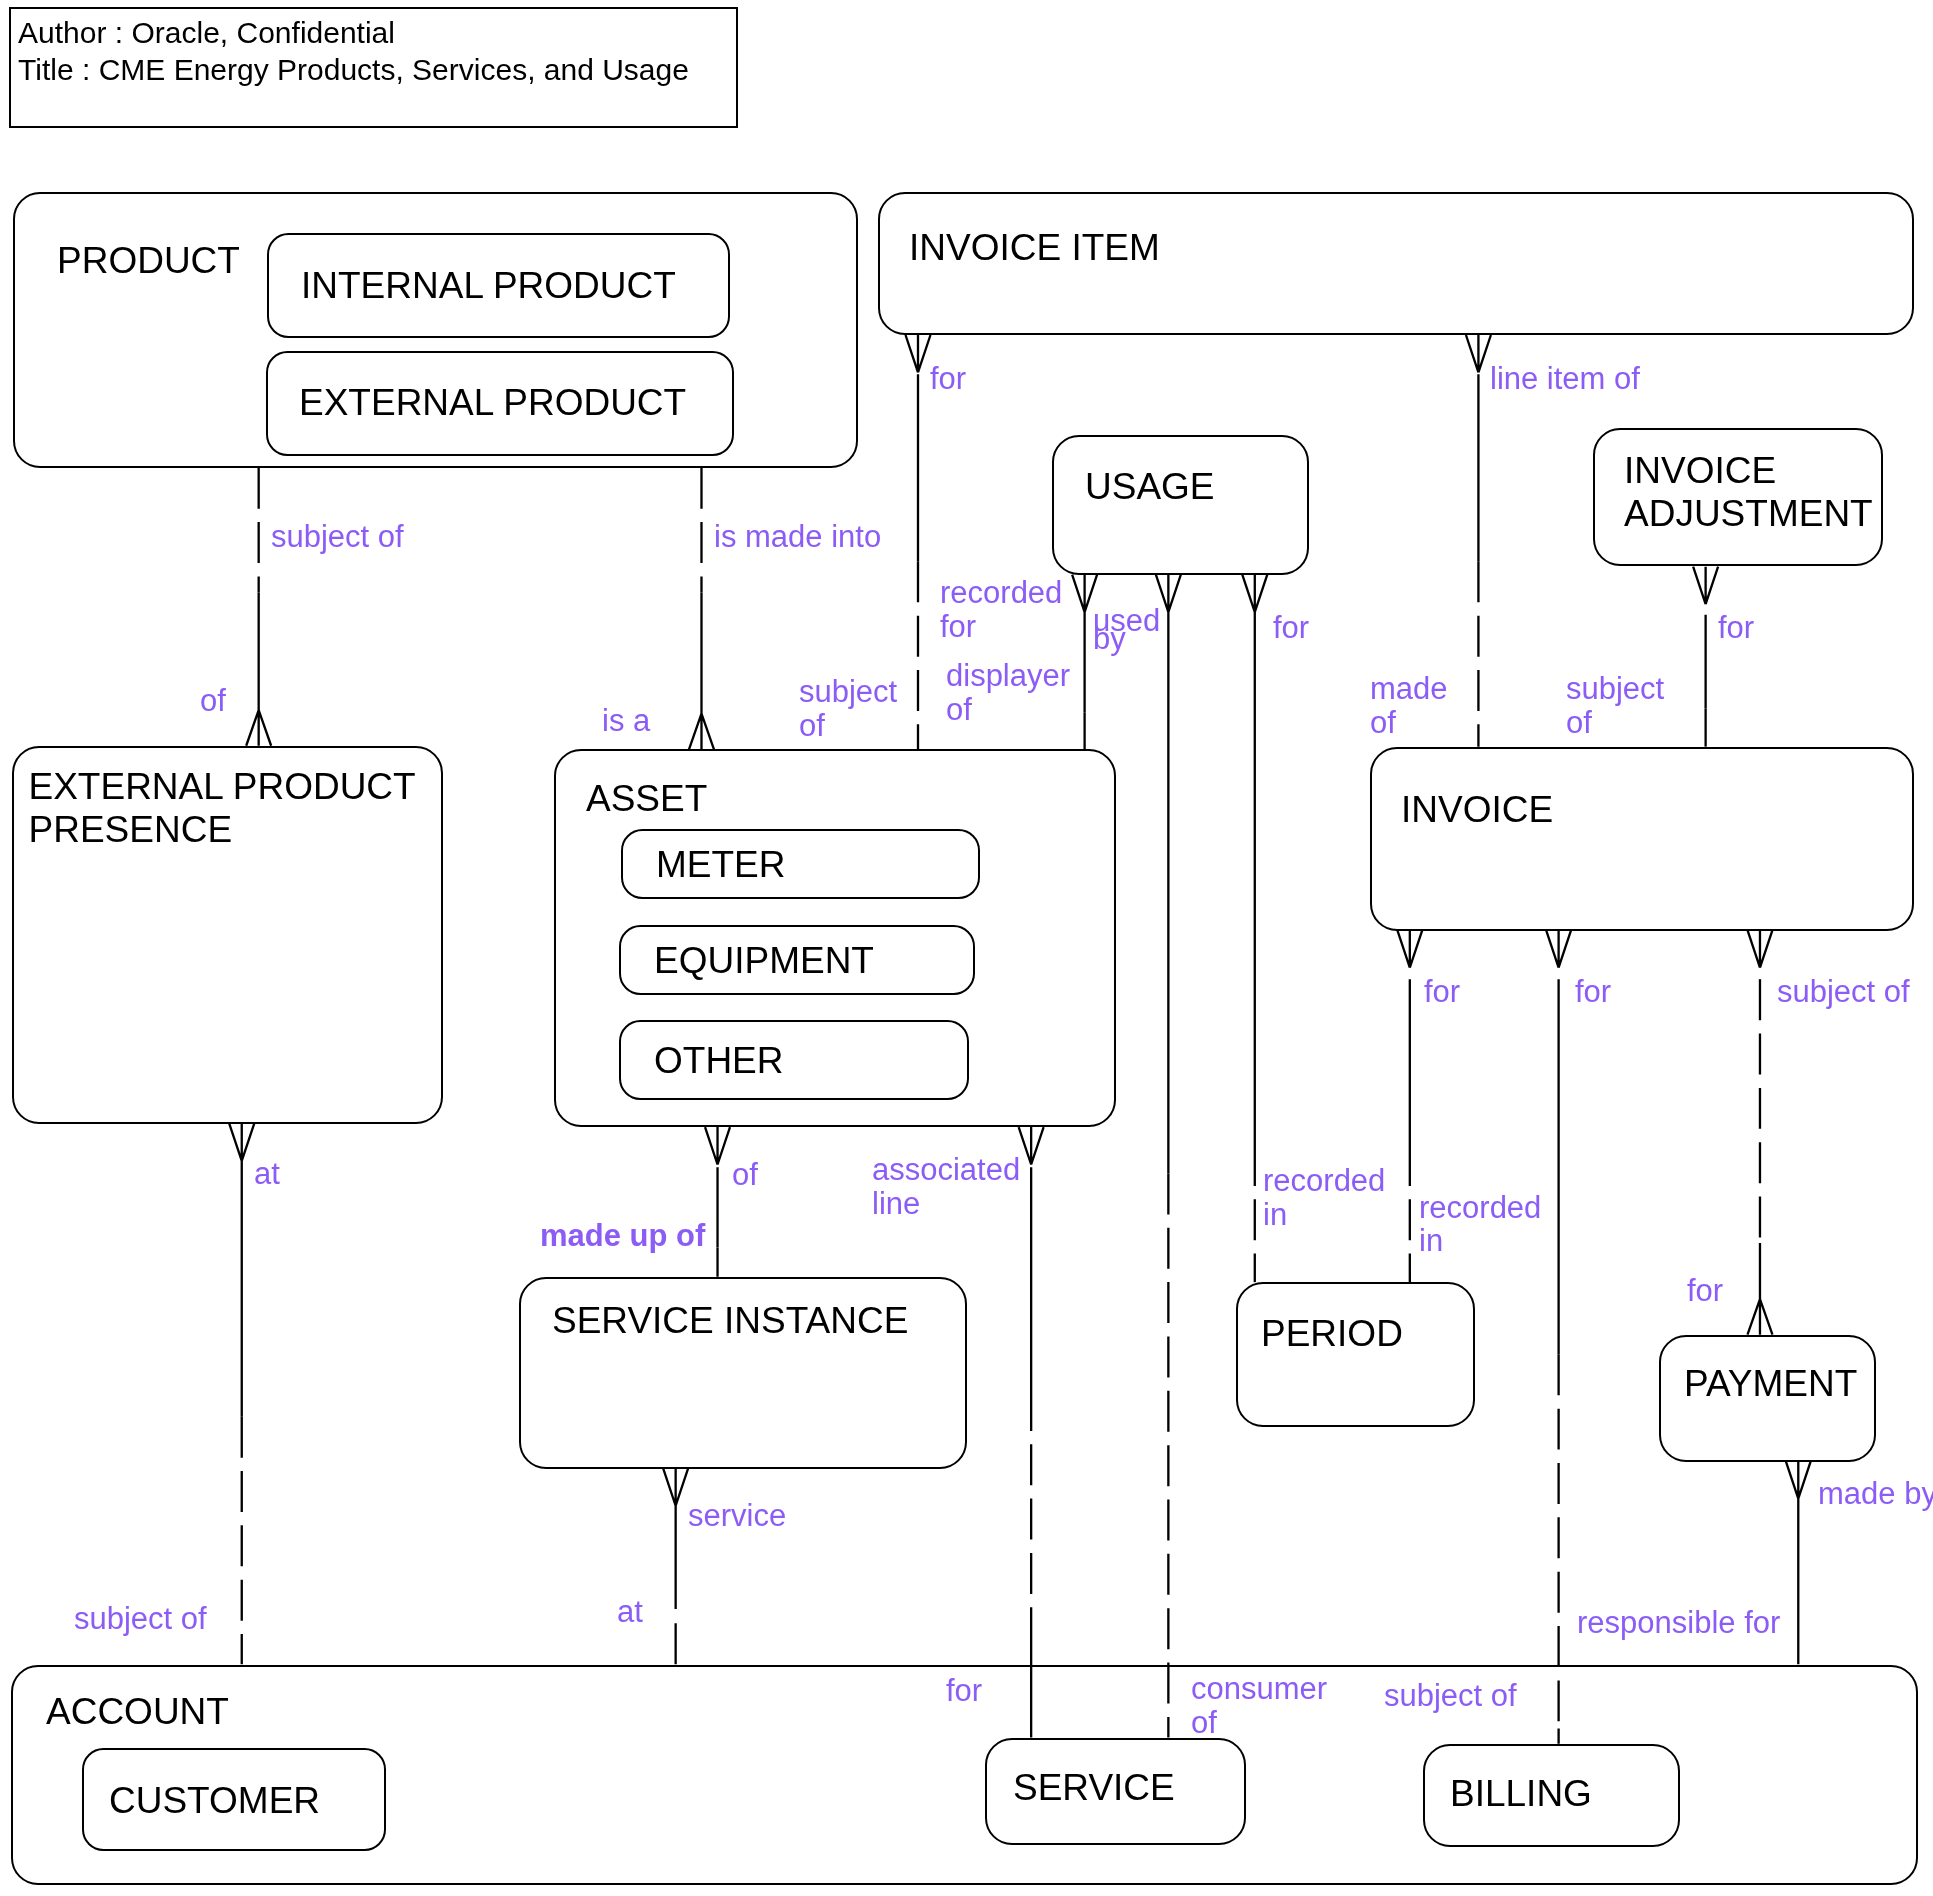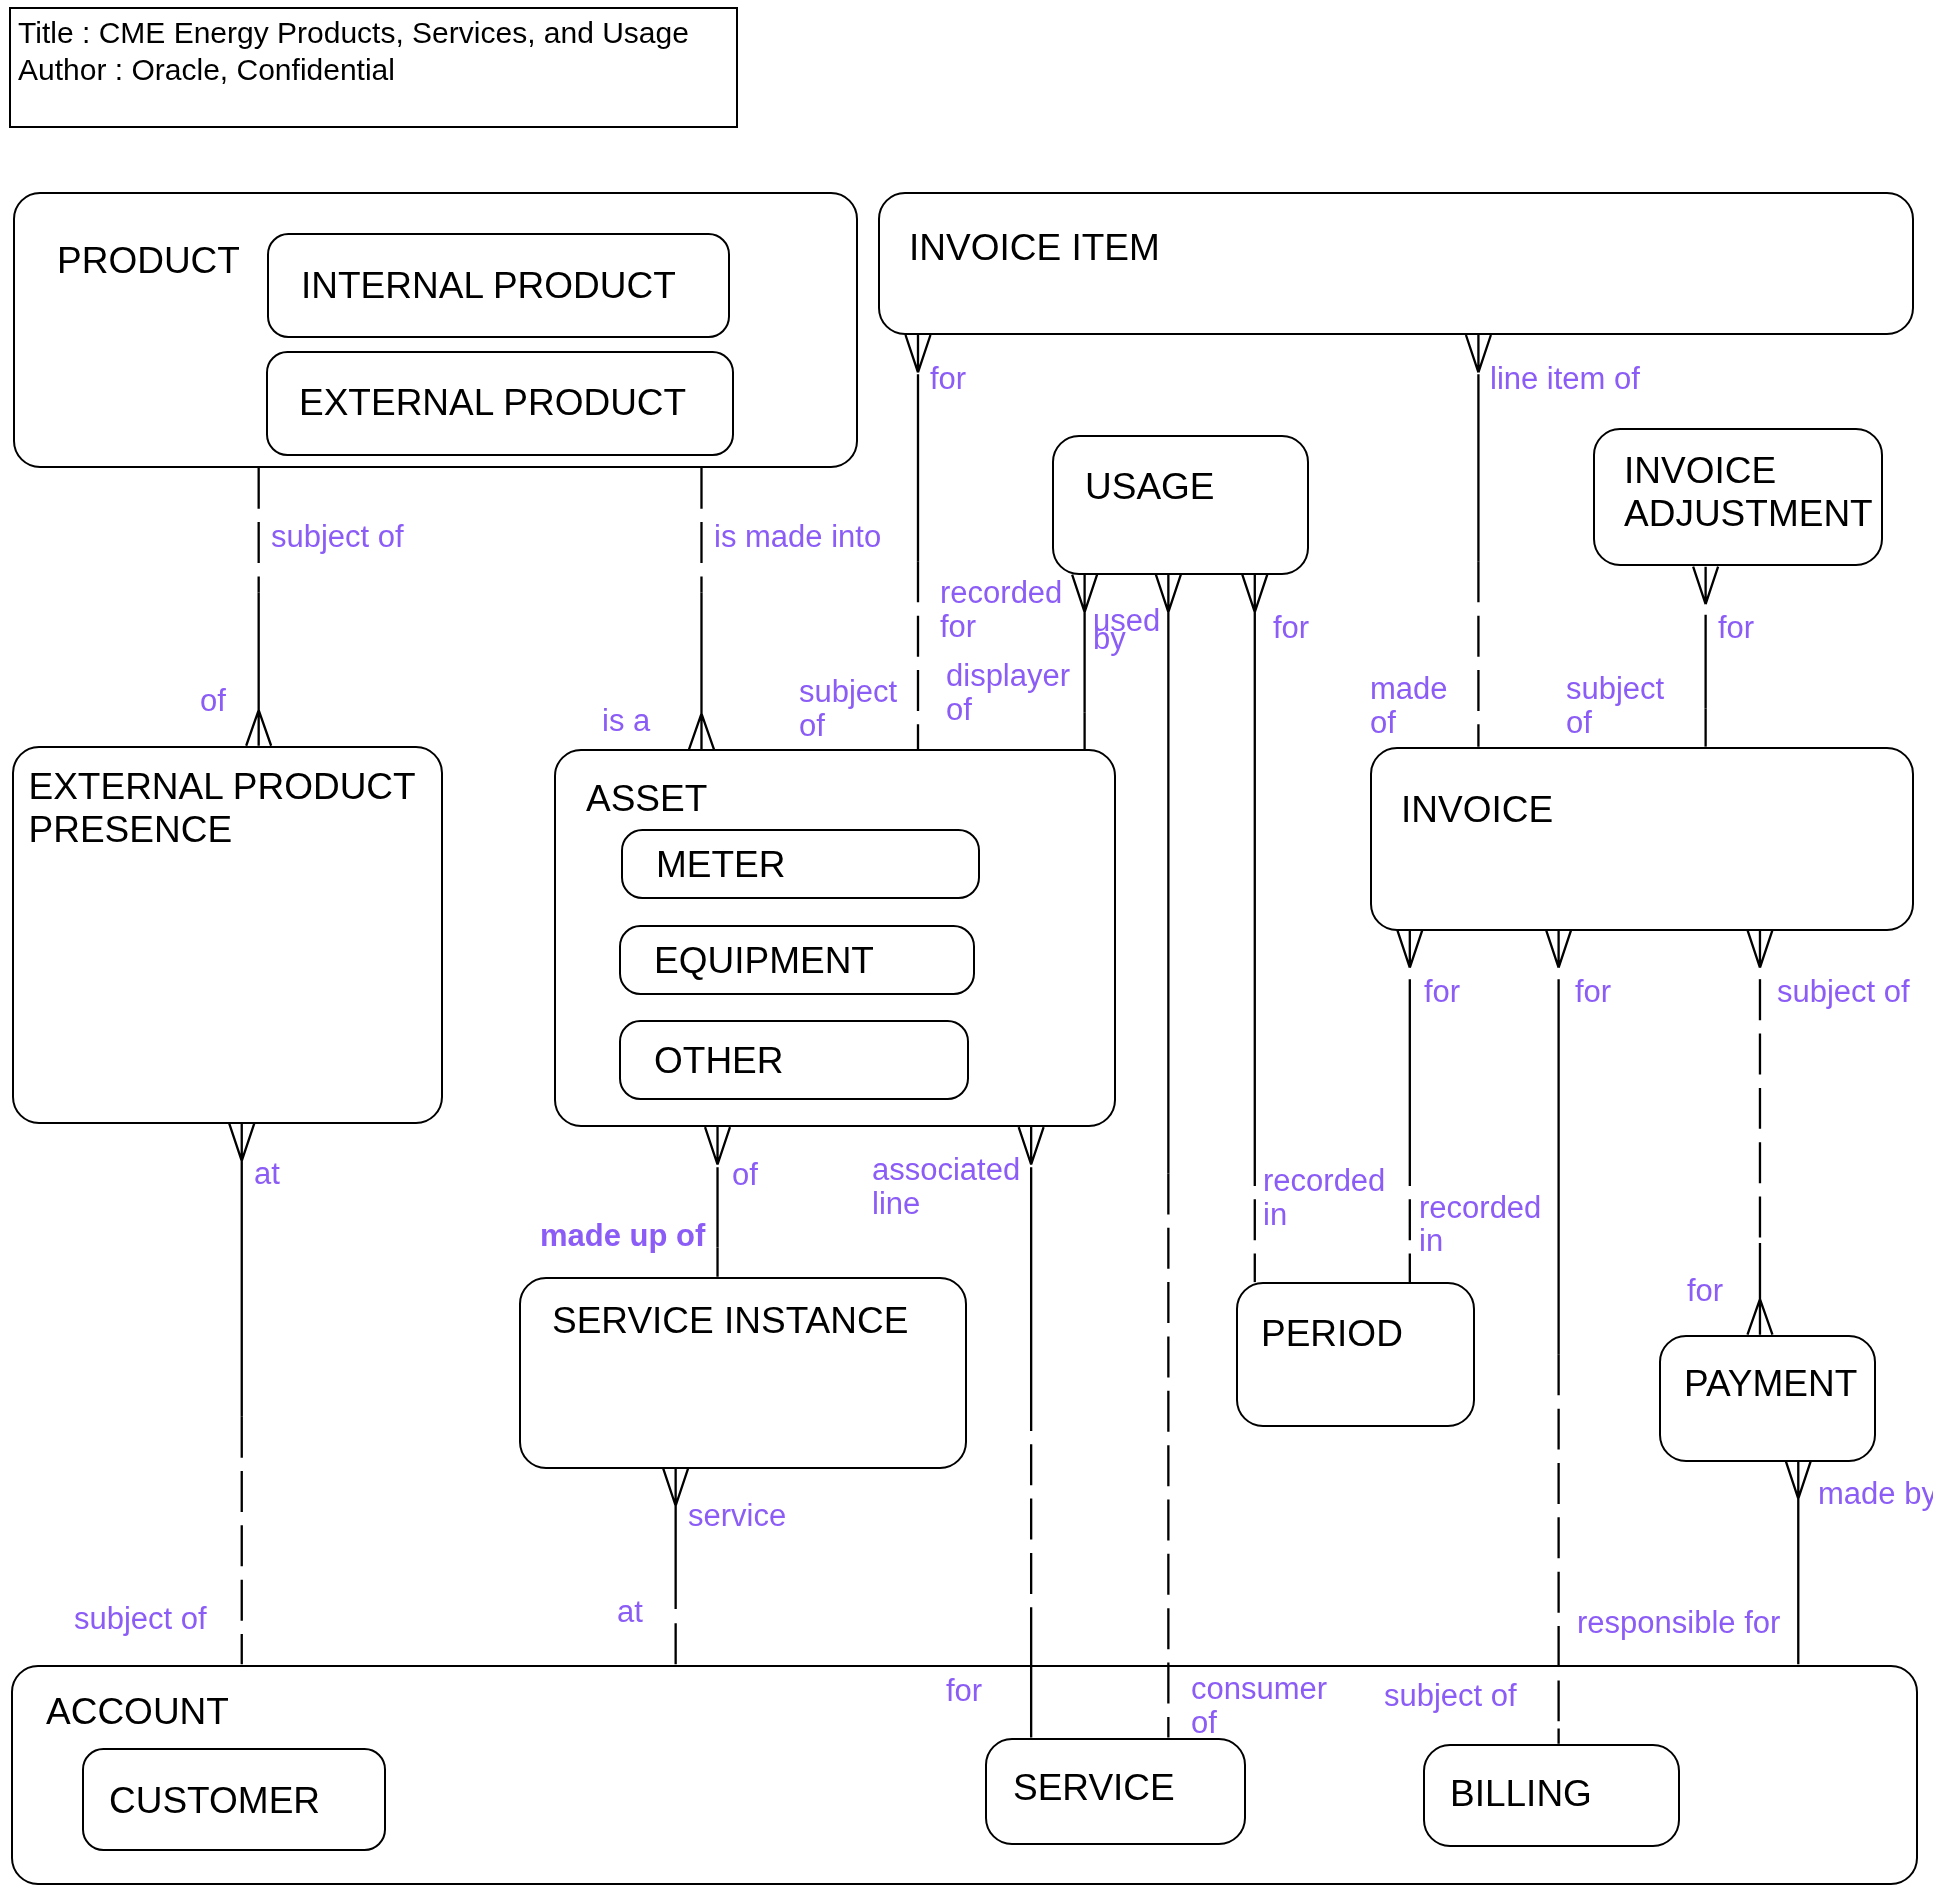--- a/index.html
+++ b/index.html
@@ -111,22 +111,22 @@
       </g>
       <g>
         <path d="M 758 1688 L 758 1806 M 758 1822 L 758 1868 M 744 1648 L 758 1690 M 772 1648 L 758 1690 M 758 1648 L 758 1690 " class="solid"></path>
       </g>
       <g>
         <path d="M 271 1302 L 271 1590 M 257 1261 L 271 1303 M 285 1261 L 271 1303 M 271 1261 L 271 1303 " class="solid"></path>
         <path d="M 271 1590 L 271 1868 " class="dashed"></path>
       </g>
     </svg>
   <div class="titlebox" style="left: 9px; top: 7.1px; width: 729px; height: 121px;">
+    <div>Author : Oracle, Confidential</div>
     <div>Title : CME Energy Products, Services, and Usage</div>
-    <div>Author : Oracle, Confidential</div>
   </div>
 <div class="rel-label" style="left: 271px; top: 520px;">subject of</div>
     <div class="rel-label" style="left: 200px; top: 684px;">of</div>
     <div class="rel-label" style="left: 714px; top: 520px;">is made into</div>
     <div class="rel-label" style="left: 602px; top: 704px;">is a</div>
     <div class="rel-label" style="left: 930px; top: 362px;">for</div>
     <div class="rel-label" style="left: 799px; top: 675px;">subject</div>
     <div class="rel-label" style="left: 799px; top: 709px;">of</div>
     <div class="rel-label" style="left: 940px; top: 576px;">recorded</div>
     <div class="rel-label" style="left: 940px; top: 610px;">for</div>

